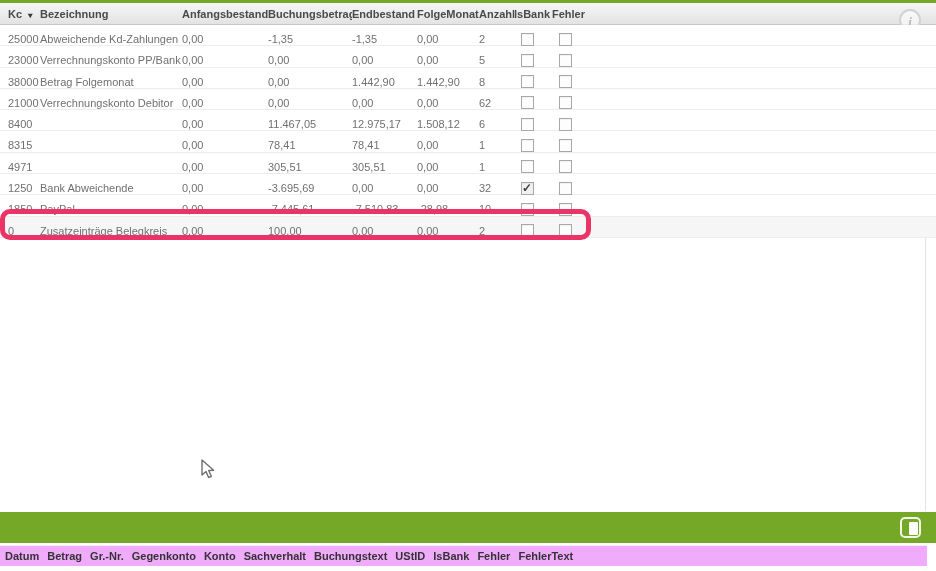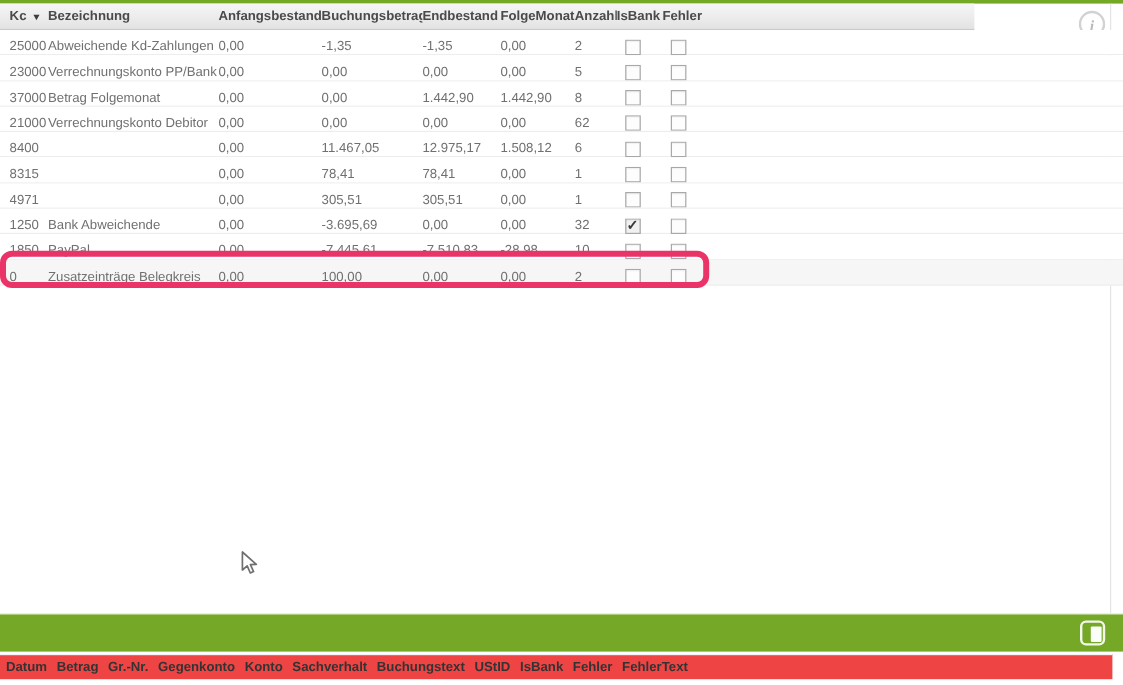--- a/index.html
+++ b/index.html
@@ -7,21 +7,21 @@
     position:relative;width:936px;height:571px;overflow:hidden;background:#ffffff;
     font-family:"Liberation Sans",sans-serif;font-size:11px;color:#707070;
   }
   
   .top-green{position:absolute;left:0;top:0;width:936px;height:3px;background:#76a828;}
   
   .right-edge{position:absolute;left:925px;top:3px;width:1px;height:508px;background:#e3e3e3;}
 
   
   .header-band{
-    position:absolute;left:0;top:3px;width:812px;height:21px;
+    position:absolute;left:0;top:3px;width:936px;height:21px;
     background:linear-gradient(#f6f6f6,#e3e3e3);
     border-bottom:1px solid #c9c9c9;
   }
   .col-grid{
     display:grid;
     grid-template-columns:32px 142px 86px 84px 65px 62px 35px 38px 40px;
     padding-left:8px;width:592px;box-sizing:content-box;
   }
   .header-band .col-grid{height:21px;align-items:center;}
   .hcell{font-weight:700;color:#4a4a4a;white-space:nowrap;overflow:hidden;cursor:default;}
@@ -63,21 +63,21 @@
   
   .green-bar{position:absolute;left:0;top:511px;width:936px;height:32px;background:#76a828;border-top:1px solid #fff;box-sizing:border-box;}
   .restore-btn{
     position:absolute;right:15px;top:5px;width:21px;height:21px;
     border:2px solid #f2f7ea;border-radius:5px;box-sizing:border-box;
   }
   .restore-btn .inner{position:absolute;right:1px;bottom:1px;width:9px;height:13px;background:#fbfdf8;border-radius:1px;}
 
   
   .footer-bar{
-    position:absolute;left:0;top:545px;width:927px;height:21px;background:#ef4444;
+    position:absolute;left:0;top:545px;width:927px;height:21px;background:#f0abfc;
     border-top:1px solid #f2f2f2;display:flex;align-items:center;gap:8px;
     padding-left:5px;box-sizing:border-box;
   }
   .fcell{font-weight:700;color:#333;white-space:nowrap;cursor:default;}
 </style>
 </head>
 <body>
 
 <div id="screen">
 
@@ -132,21 +132,21 @@
             <span class="checkbox"></span>
           </div>
       <div class="cell cb-cell">
             <span class="checkbox"></span>
           </div>
     </div>
   </div>
 
   <div class="row">
     <div class="col-grid">
-      <div class="cell">37000</div>
+      <div class="cell">38000</div>
       <div class="cell">Betrag Folgemonat</div>
       <div class="cell">0,00</div>
       <div class="cell">0,00</div>
       <div class="cell">1.442,90</div>
       <div class="cell">1.442,90</div>
       <div class="cell">8</div>
       <div class="cell cb-cell">
             <span class="checkbox"></span>
           </div>
       <div class="cell cb-cell">

